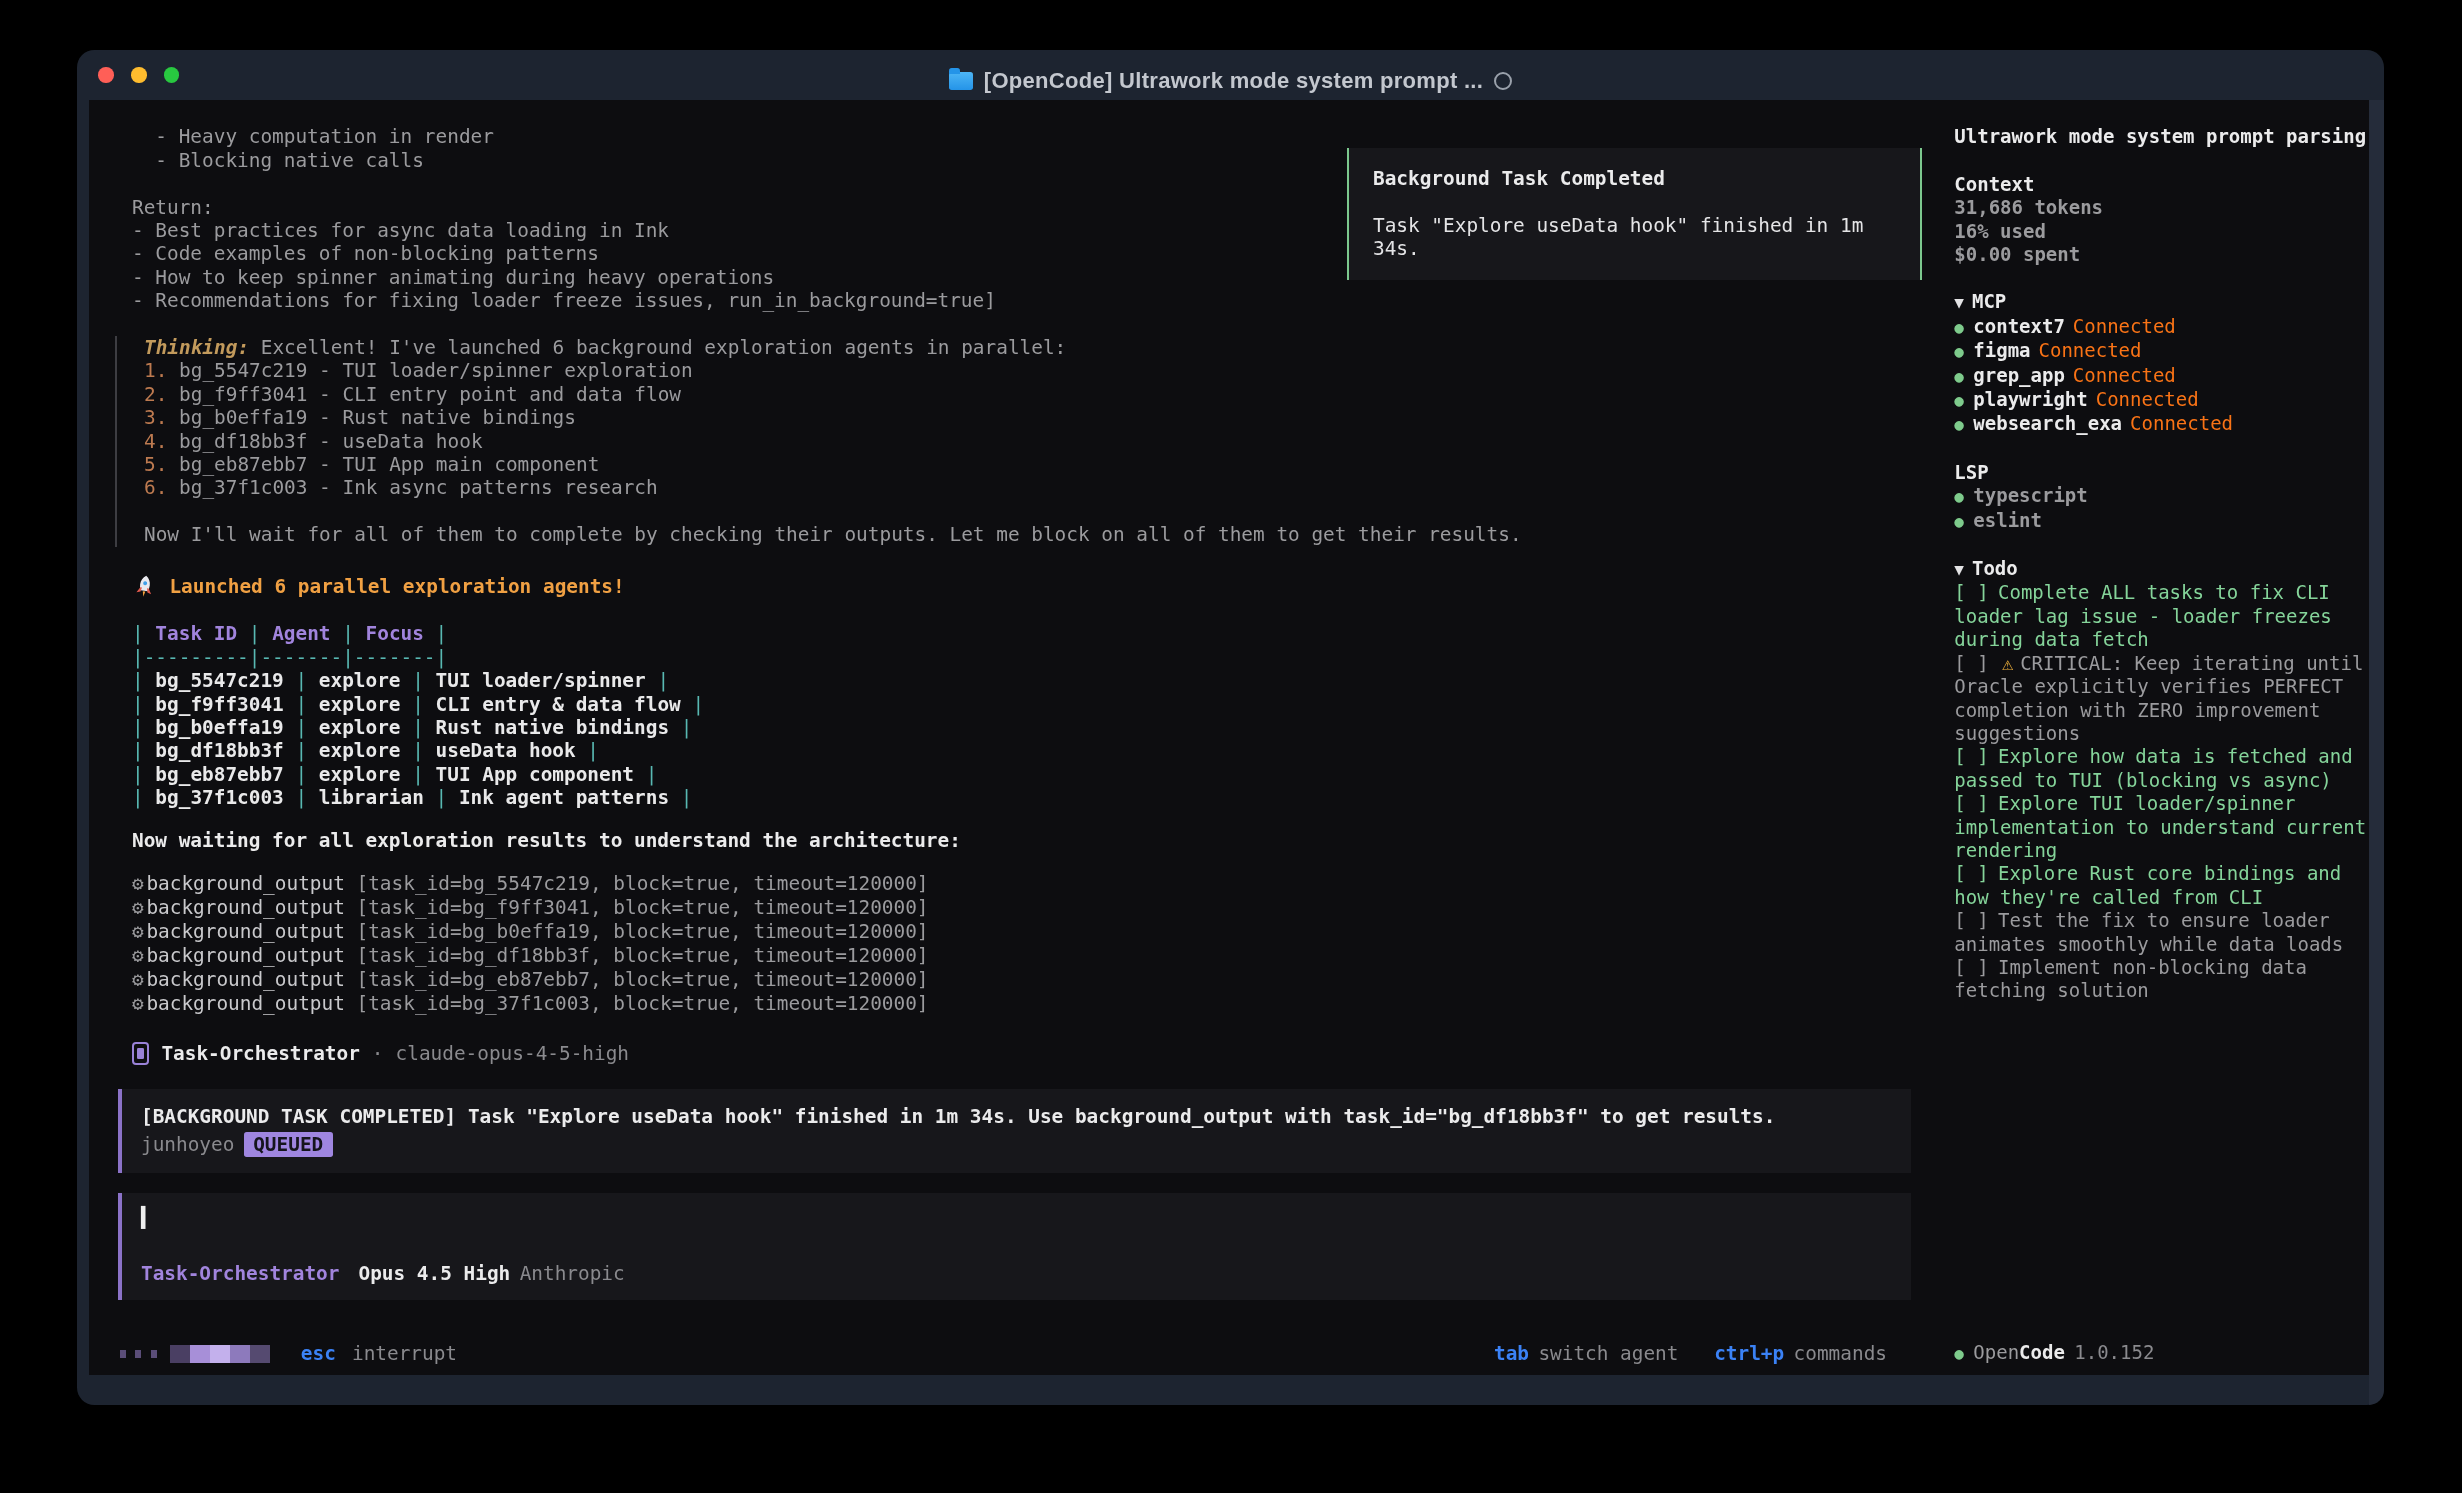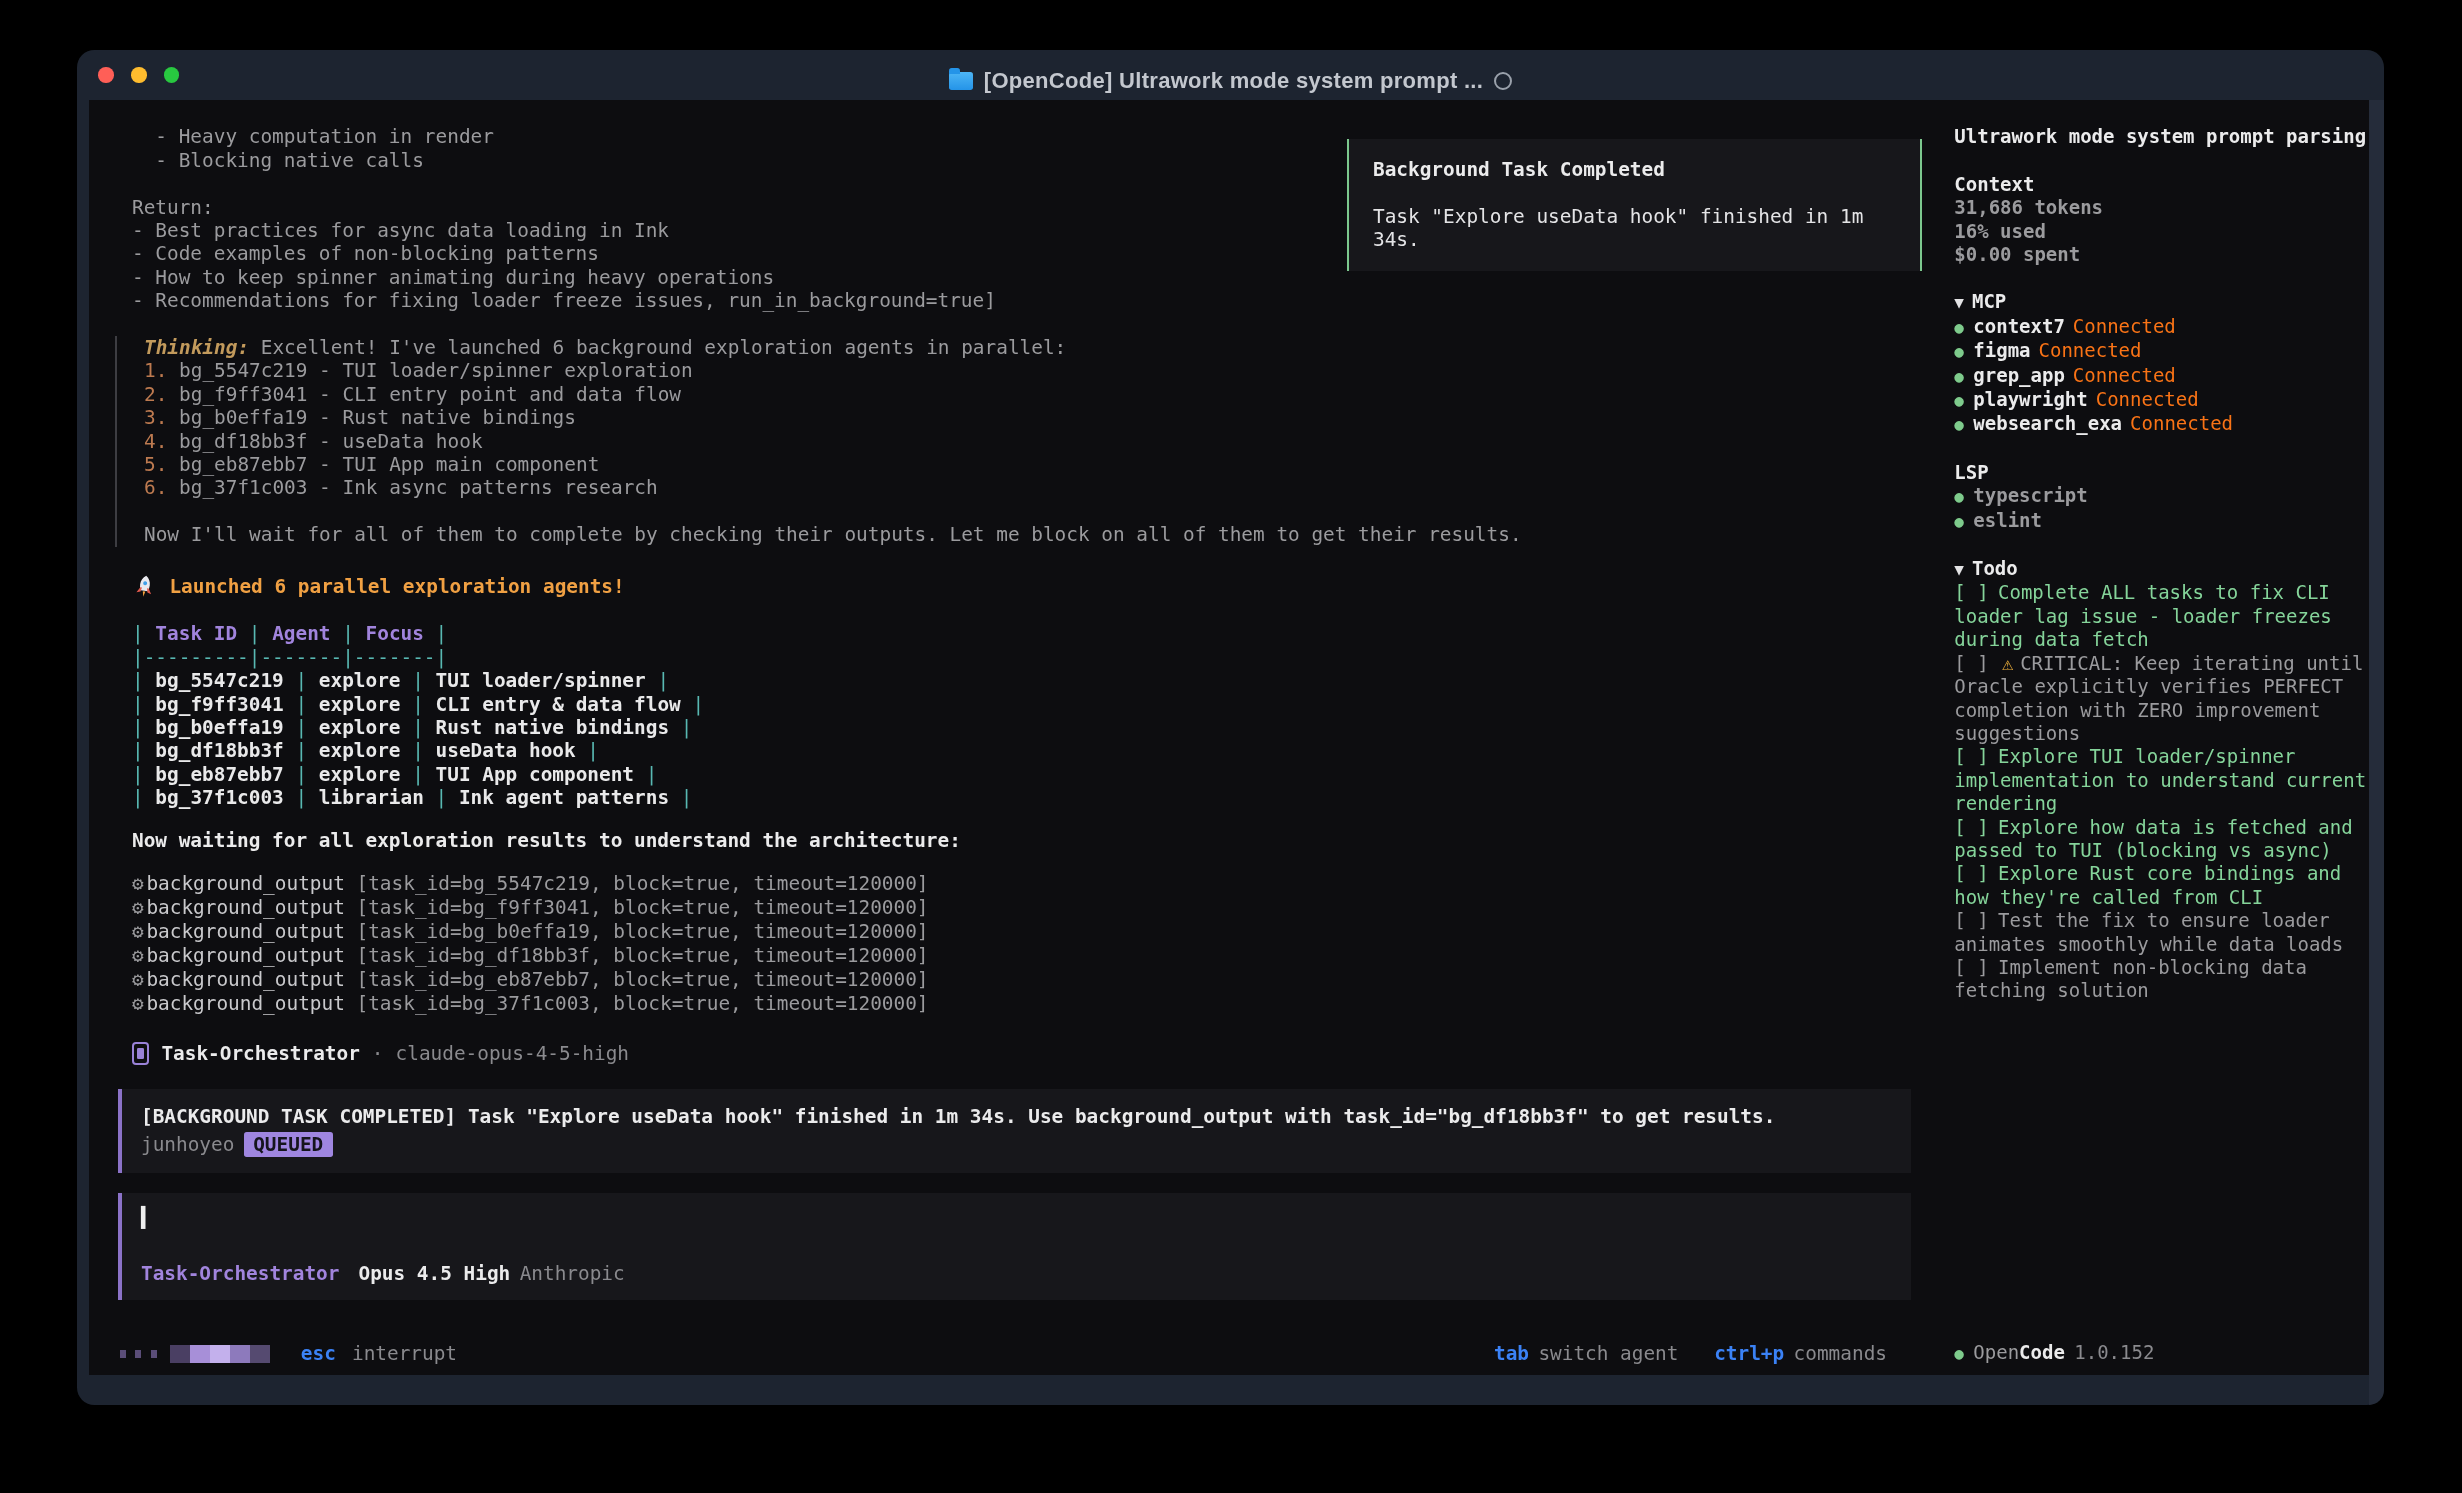--- a/index.html
+++ b/index.html
@@ -59,21 +59,21 @@
   .st-left{display:flex;align-items:center;gap:6.7px;}
   .pulse-dots{display:flex;gap:9.4px;margin-right:6.7px;}
   .pdot{width:6px;height:7.4px;background:#5a4d78;}
   .pulse-blocks{display:flex;}
   .pb{width:20px;height:18px;}
   .pb1{background:#4a3f63}.pb2{background:#a78fd8}.pb3{background:#c3b0ec}.pb4{background:#8d7abc}.pb5{background:#554a70}
   .key{color:#3b82f6;font-weight:bold;margin-left:24px;}
   .keylabel{color:#8a8a8e;margin-left:9.4px;}
   .st-right{padding-right:37px;}
   
-  .toast{position:absolute;left:1258px;top:39px;width:575px;background:#17171b;
+  .toast{position:absolute;left:1258px;top:48px;width:575px;background:#17171b;
     border-left:2.7px solid #7cc88e;border-right:2.7px solid #7cc88e;padding:19px 12px 19px 24px;box-sizing:border-box;}
   .toast-title{color:#ebebec;font-weight:bold;}
   .toast-body{color:#e4e4e6;margin-top:23.4px;}
   
   .sb-title{margin-top:25.4px;color:#ebebec;font-weight:bold;}
   .sb-section{margin-top:24px;}
   .sb-head{color:#ebebec;font-weight:bold;}
   .tri{color:#e3e3e5;font-size:16px;margin-right:8px;}
   .dot{color:#7ecb8c;margin-right:9.4px;font-size:16px;}
   .sb-item-name{color:#ebebec;font-weight:bold;}
@@ -235,22 +235,22 @@
       <div class="sb-section">
         <div class="sb-head">LSP</div>
         <div><span class="dot">●</span><span class="sb-item-gray">typescript</span></div>
         <div><span class="dot">●</span><span class="sb-item-gray">eslint</span></div>
       </div>
 
       <div class="sb-section">
         <div><span class="tri">▼</span><span class="sb-head">Todo</span></div>
         <div class="todo-item"><span class="todo-box">[ ]</span><span>Complete ALL tasks to fix CLI loader lag issue - loader freezes during data fetch</span></div>
         <div class="todo-item graytodo"><span class="todo-box">[ ]</span><span class="warn-ico">⚠</span><span>CRITICAL: Keep iterating until Oracle explicitly verifies PERFECT completion with ZERO improvement suggestions</span></div>
+        <div class="todo-item"><span class="todo-box">[ ]</span><span>Explore how data is fetched and passed to TUI (blocking vs async)</span></div>
         <div class="todo-item"><span class="todo-box">[ ]</span><span>Explore TUI loader/spinner implementation to understand current rendering</span></div>
-        <div class="todo-item"><span class="todo-box">[ ]</span><span>Explore how data is fetched and passed to TUI (blocking vs async)</span></div>
         <div class="todo-item"><span class="todo-box">[ ]</span><span>Explore Rust core bindings and how they're called from CLI</span></div>
         <div class="todo-item graytodo"><span class="todo-box">[ ]</span><span>Test the fix to ensure loader animates smoothly while data loads</span></div>
         <div class="todo-item graytodo"><span class="todo-box">[ ]</span><span>Implement non-blocking data fetching solution</span></div>
       </div>
 
       <div class="sb-footer">
         <span class="dot">●</span><span class="brand-open">Open</span><span class="brand-code">Code</span><span class="version">1.0.152</span>
       </div>
     </div>
 

